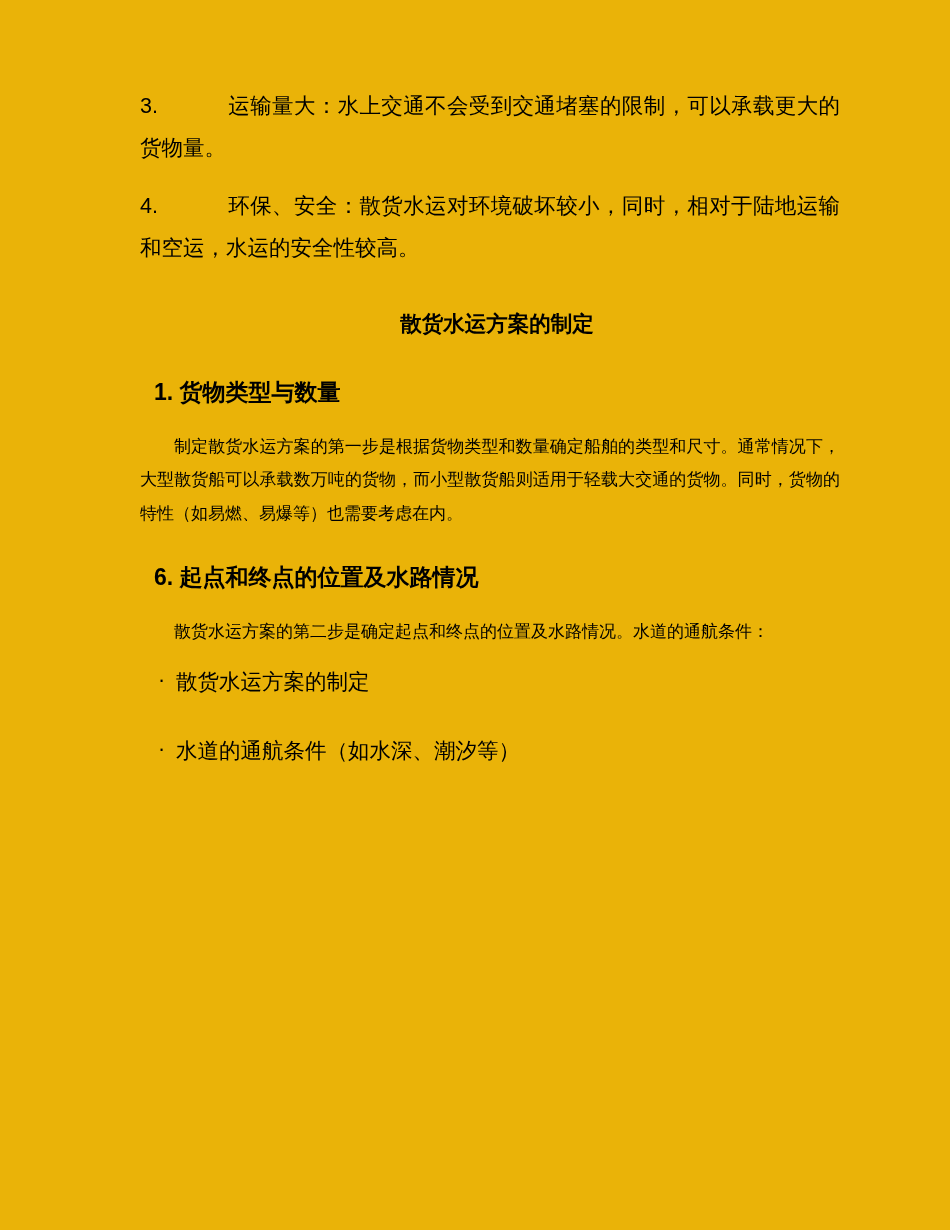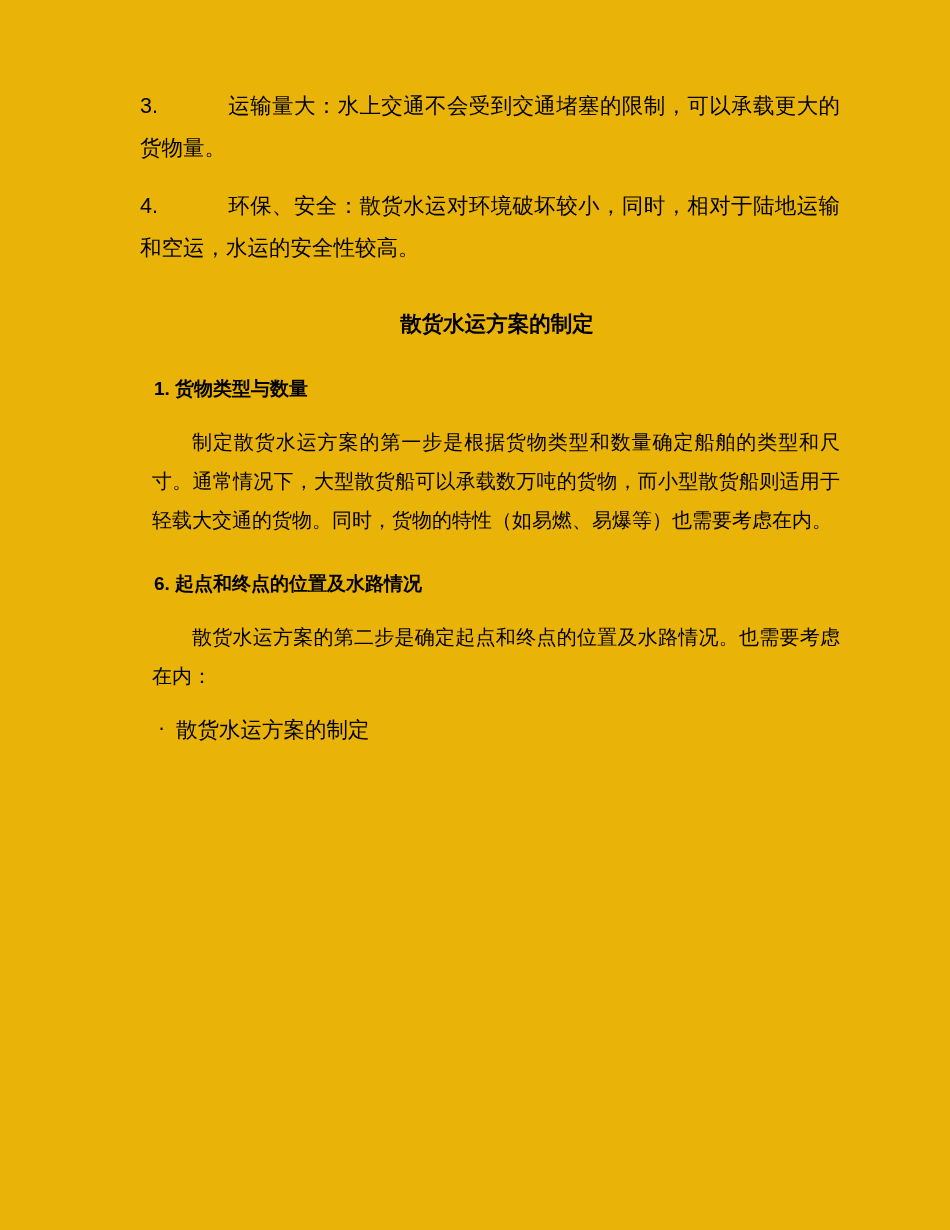--- a/index.html
+++ b/index.html
@@ -37,36 +37,36 @@
   }
   .num-item .num {
     display: inline-block;
     width: 88px;
     text-indent: 0;
   }
   .num-item .num-text {
     display: inline;
   }
   .para {
-    font-size: 20px;
+    font-size: 17px;
     line-height: 1.95;
     text-align: justify;
     text-justify: inter-ideograph;
-    margin: 0 0 14px 12px;
+    margin: 0 0 14px 0;
     text-indent: 2em;
   }
   h2.heading-main {
     font-size: 21.5px;
     font-weight: bold;
     line-height: 1.9;
     margin: 34px 0 22px 14px;
     text-align: center;
   }
   h3.heading-sub {
-    font-size: 19px;
+    font-size: 23px;
     font-weight: bold;
     line-height: 1.9;
     margin: 26px 0 16px 14px;
   }
   ul.bullets {
     list-style: none;
     margin: 0 0 10px 0;
     padding: 0;
   }
   ul.bullets li {
@@ -99,21 +99,22 @@
     </p>
 
     <h2 class="heading-main">散货水运方案的制定</h2>
 
     <h3 class="heading-sub">1. 货物类型与数量</h3>
 
     <p class="para">制定散货水运方案的第一步是根据货物类型和数量确定船舶的类型和尺寸。通常情况下，大型散货船可以承载数万吨的货物，而小型散货船则适用于轻载大交通的货物。同时，货物的特性（如易燃、易爆等）也需要考虑在内。</p>
 
     <h3 class="heading-sub">6. 起点和终点的位置及水路情况</h3>
 
-    <p class="para">散货水运方案的第二步是确定起点和终点的位置及水路情况。也需要考虑在内：</p>
+    <p class="para">散货水运方案的第二步是确定起点和终点的位置及水路情况。水道的通航条件：</p>
 
     <ul class="bullets">
       <li>散货水运方案的制定</li>
+      <li>水道的通航条件（如水深、潮汐等）</li>
     </ul>
 
 
   </div>
 </div>
 
 </body></html>

